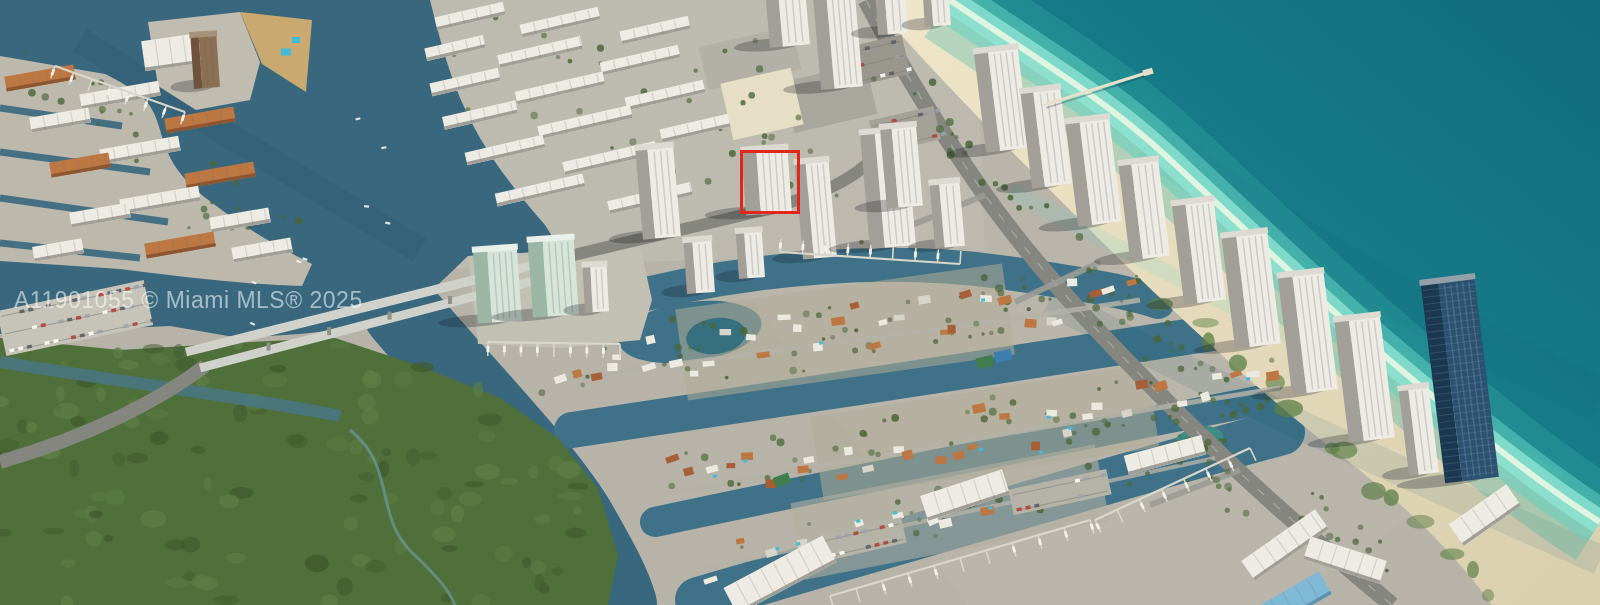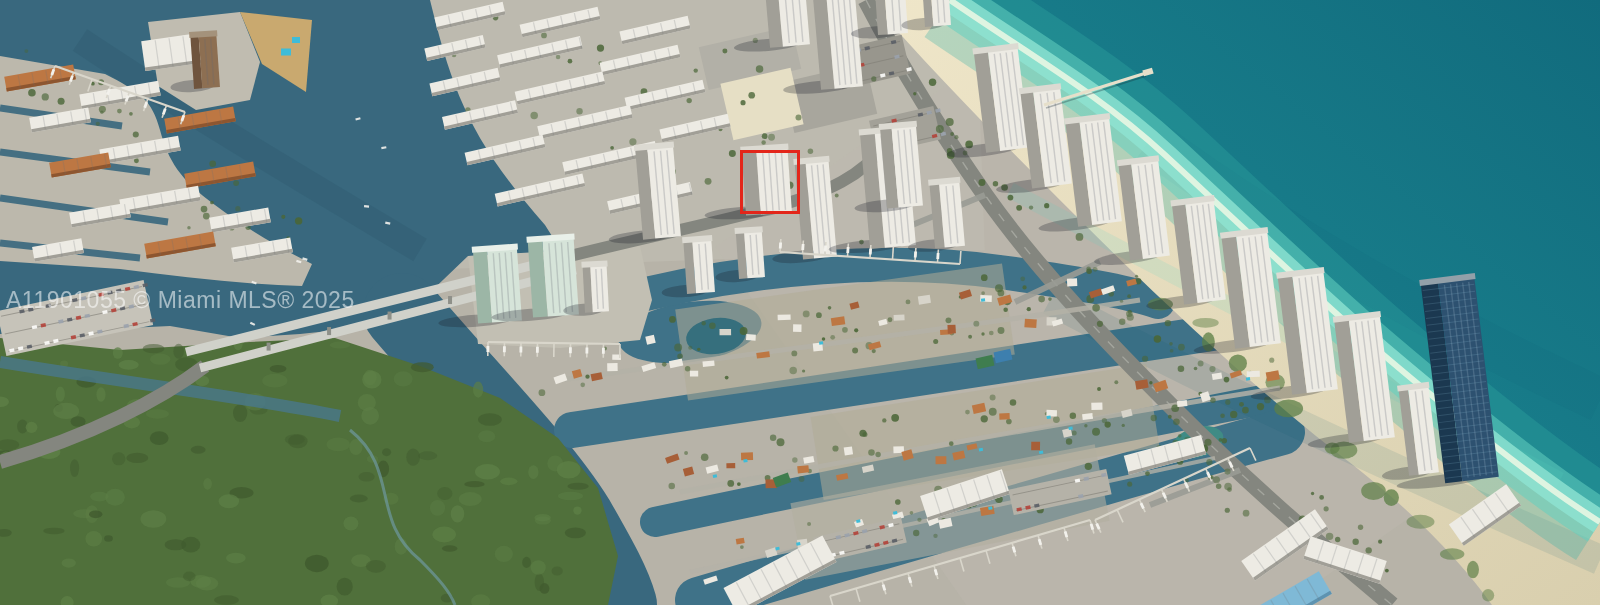--- a/index.html
+++ b/index.html
@@ -1419,14 +1419,14 @@
         <rect x="355.86506247520447" y="170.0919771194458" width="5" height="2.2" fill="#f2f1ec" opacity="0.9" transform="rotate(15.666875839233398 0 0)"></rect>
         <rect x="381.439608335495" y="170.81404209136963" width="5" height="2.2" fill="#f2f1ec" opacity="0.9" transform="rotate(5.265836715698242 0 0)"></rect>
       </g>
       <g>
         <line x1="1044" y1="105" x2="1146" y2="73" stroke="#e6dfca" stroke-width="3"></line>
         <line x1="1046" y1="108" x2="1146" y2="76" stroke="rgba(20,40,50,.3)" stroke-width="1.6"></line>
         <rect x="1143" y="69" width="10" height="6" fill="#e6dfca" opacity="1" transform="rotate(-17 1148 72)"></rect>
       </g>
     </svg>
   <div class="highlight-box" style="border-color: rgb(227, 38, 26);"></div>
-  <div class="watermark" style="color: rgba(255, 255, 255, 0.55);">A11901055 © Miami MLS® 2025</div>
+  <div class="watermark" style="color: rgba(255, 255, 255, 0.55); margin-left: 8px;">A11901055 © Miami MLS® 2025</div>
 </div>
 
 </body></html>

